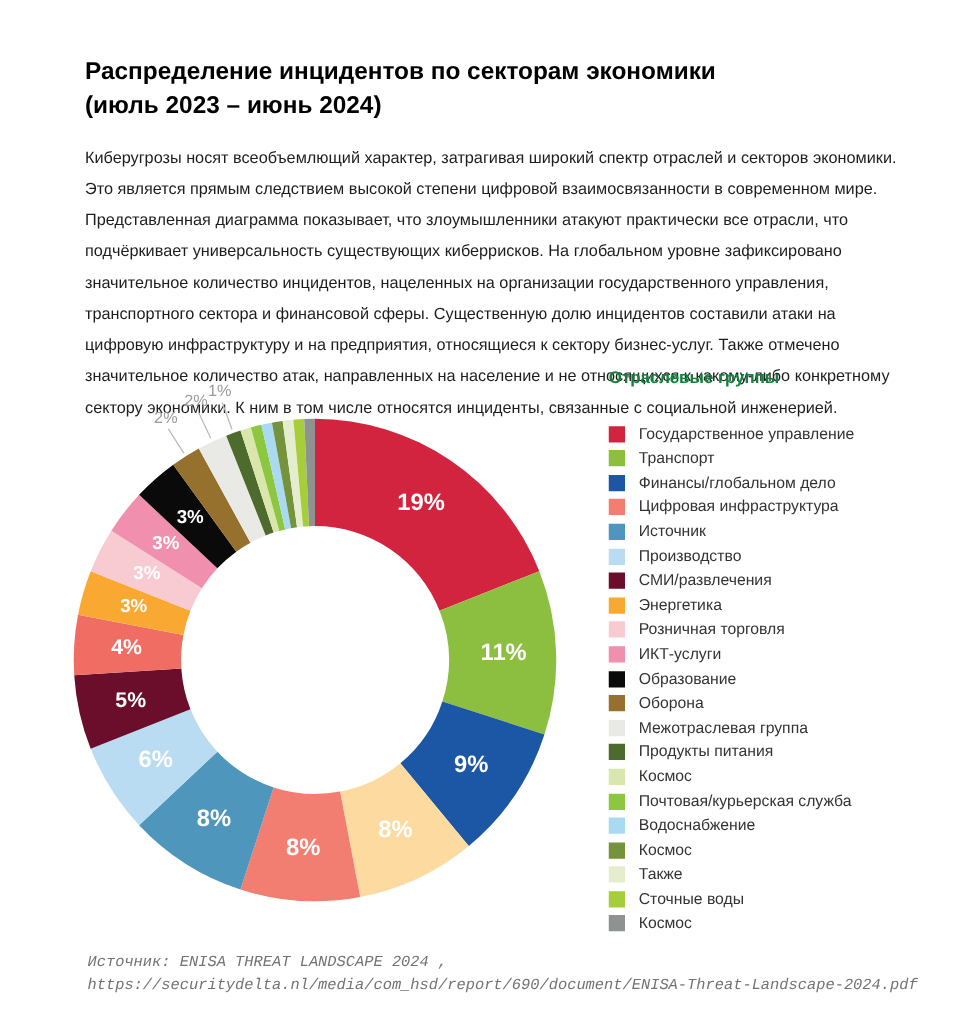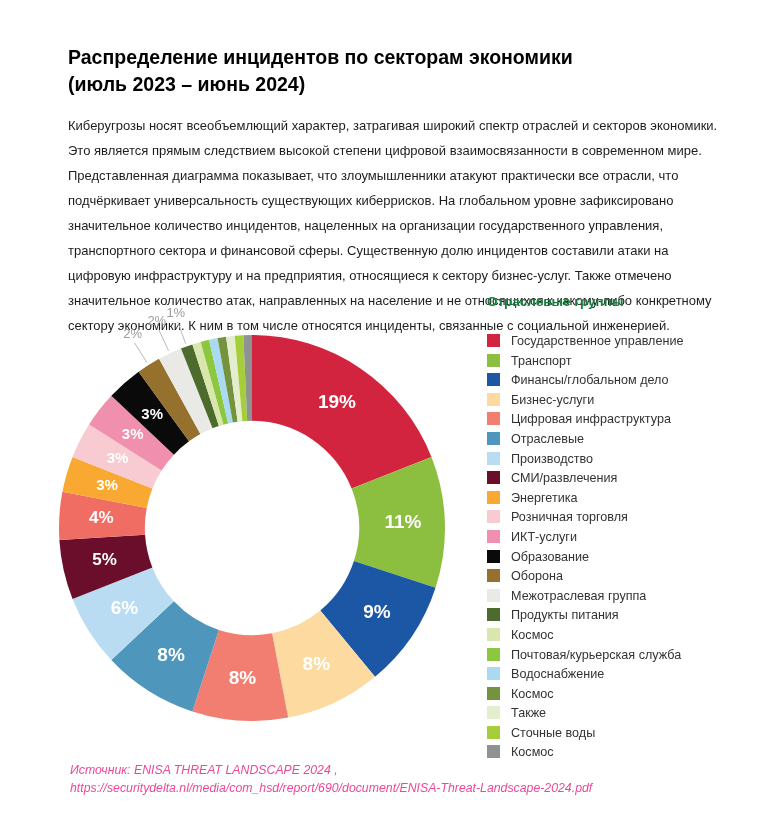--- a/index.html
+++ b/index.html
@@ -12,26 +12,26 @@
     font-size:19.5px;line-height:27px;font-weight:bold;color:#000;
   }
   .intro{
     position:absolute;left:68px;top:113px;width:658px;margin:0;
     font-size:13px;line-height:25px;color:#1d1d1d;
   }
   .donut-wrap{position:absolute;left:40px;top:300px;width:440px;height:470px;}
   #donut-svg text{font-family:"Liberation Sans",sans-serif;}
   .legend{position:absolute;left:487px;top:294px;width:262px;}
   .legend-title{font-size:13.5px;font-weight:bold;color:#15803d;line-height:16px;margin-bottom:24px;}
-  .legend-item{display:flex;align-items:flex-start;height:19.6px;}
+  .legend-item{display:flex;align-items:flex-end;height:19.6px;}
   .swatch{width:13px;height:13px;flex:0 0 13px;margin-right:11px;}
   .legend-label{font-size:12.6px;color:#333;white-space:nowrap;}
   .source{
     position:absolute;left:70px;top:762px;
-    font-style:italic;font-size:12.3px;line-height:17.5px;color:#ec4899;
+    font-style:italic;font-size:12.3px;line-height:17.5px;color:#737373;font-family:Liberation Mono, monospace;
   }
 </style>
 </head>
 <body>
 
 <div class="page">
 
   <h1 class="title"><span>Распределение инцидентов по секторам экономики</span><br><span>(июль 2023 – июнь 2024)</span></h1>
 
   <p class="intro">Киберугрозы носят всеобъемлющий характер, затрагивая широкий спектр отраслей и секторов экономики. Это является прямым следствием высокой степени цифровой взаимосвязанности в современном мире. Представленная диаграмма показывает, что злоумышленники атакуют практически все отрасли, что подчёркивает универсальность существующих киберрисков. На глобальном уровне зафиксировано значительное количество инцидентов, нацеленных на организации государственного управления, транспортного сектора и финансовой сферы. Существенную долю инцидентов составили атаки на цифровую инфраструктуру и на предприятия, относящиеся к сектору бизнес-услуг. Также отмечено значительное количество атак, направленных на население и не относящихся к какому-либо конкретному сектору экономики. К ним в том числе относятся инциденты, связанные с социальной инженерией.</p>
@@ -94,33 +94,29 @@
   <div class="legend-item">
     <span class="swatch" style="background: rgb(140, 191, 63);"></span>
     <span class="legend-label">Транспорт</span>
   </div>
 
   <div class="legend-item">
     <span class="swatch" style="background: rgb(28, 87, 165);"></span>
     <span class="legend-label">Финансы/глобальном дело</span>
   </div>
 
-  <div class="legend-item">
-    <span class="swatch" style="background: rgb(252, 218, 160);"></span>
-    <span class="legend-label">Бизнес-услуги</span>
-  </div>
 
   <div class="legend-item">
     <span class="swatch" style="background: rgb(241, 126, 113);"></span>
     <span class="legend-label">Цифровая инфраструктура</span>
   </div>
 
   <div class="legend-item">
     <span class="swatch" style="background: rgb(78, 150, 187);"></span>
-    <span class="legend-label">Отраслевые</span>
+    <span class="legend-label">Источник</span>
   </div>
 
   <div class="legend-item">
     <span class="swatch" style="background: rgb(186, 220, 242);"></span>
     <span class="legend-label">Производство</span>
   </div>
 
   <div class="legend-item">
     <span class="swatch" style="background: rgb(107, 14, 43);"></span>
     <span class="legend-label">СМИ/развлечения</span>

